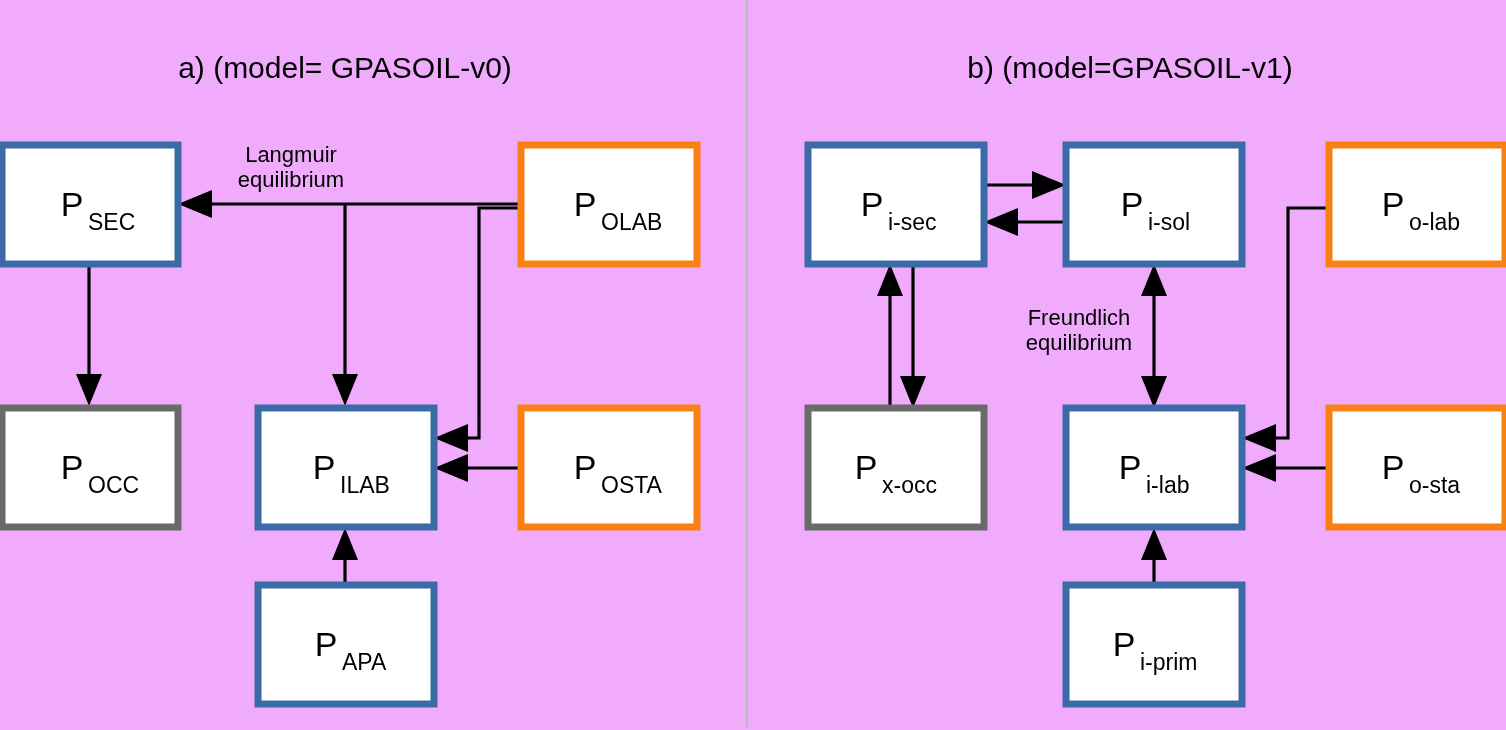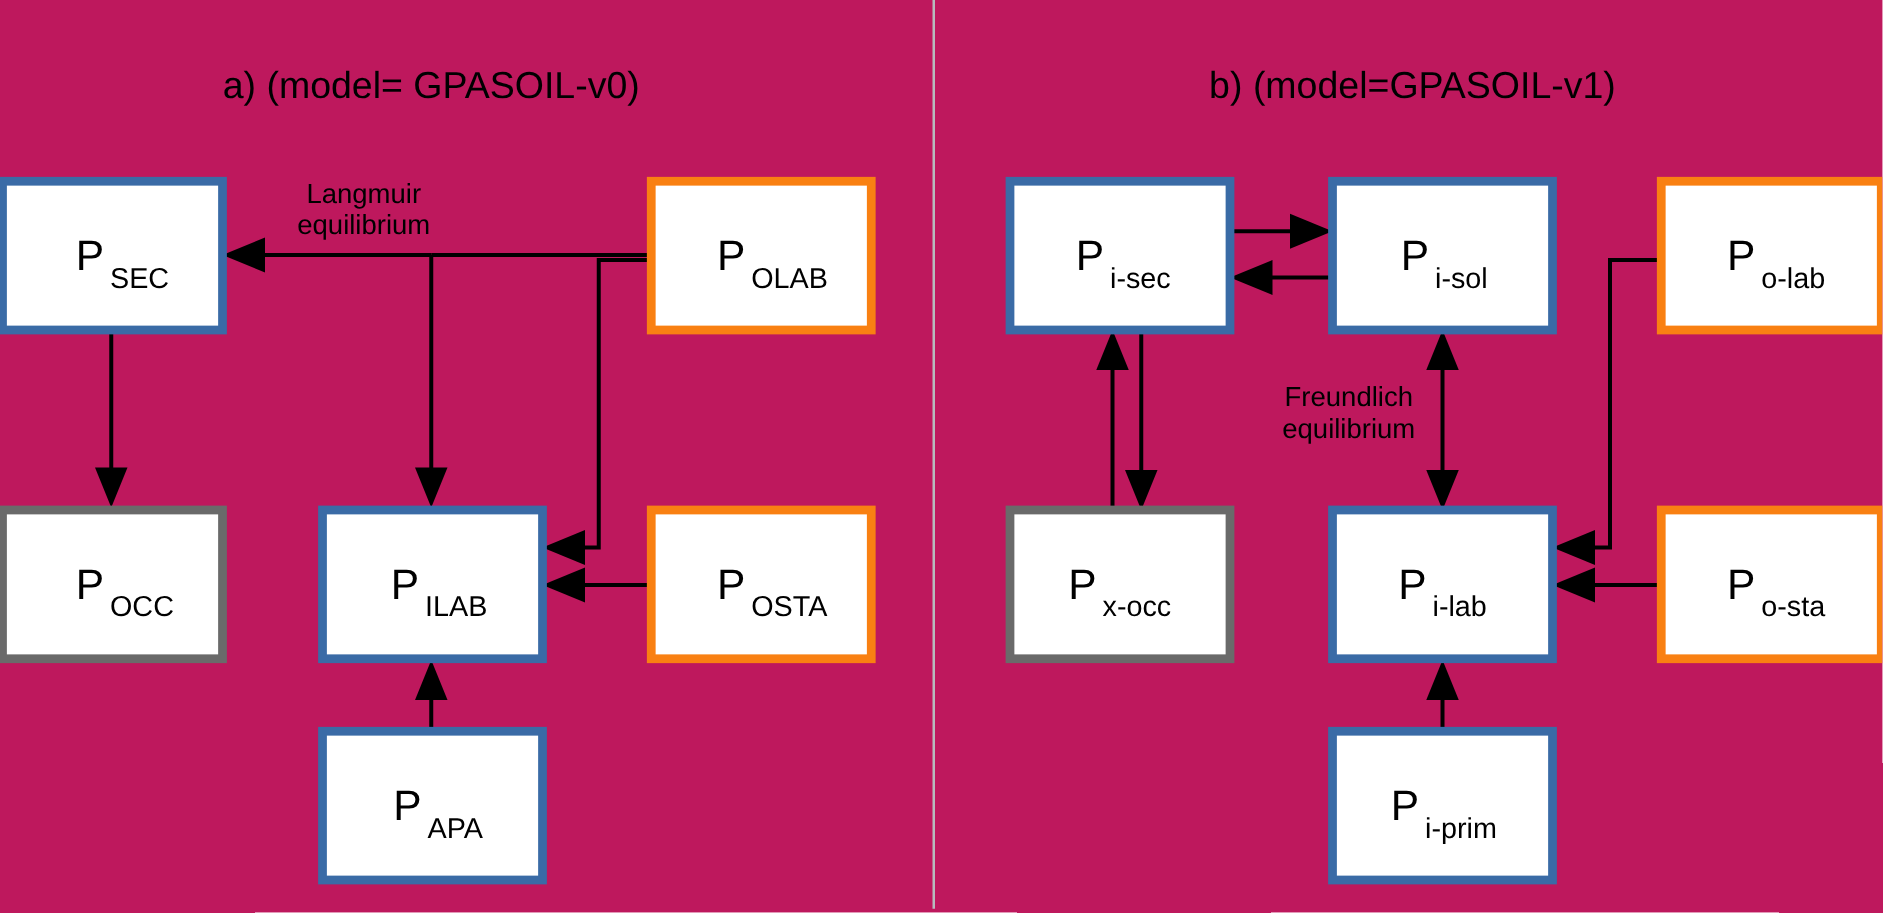--- a/index.html
+++ b/index.html
@@ -7,21 +7,21 @@
     padding: 0;
     background: #ffffff;
   }
   body {
     font-family: "Liberation Sans", sans-serif;
   }
   #stage {
     position: relative;
     width: 1506px;
     height: 730px;
-    background: #be185d;
+    background: #f0abfc;
     overflow: hidden;
   }
   svg.diagram {
     position: absolute;
     left: 0;
     top: 0;
     width: 1506px;
     height: 730px;
   }
   .panel-title {

